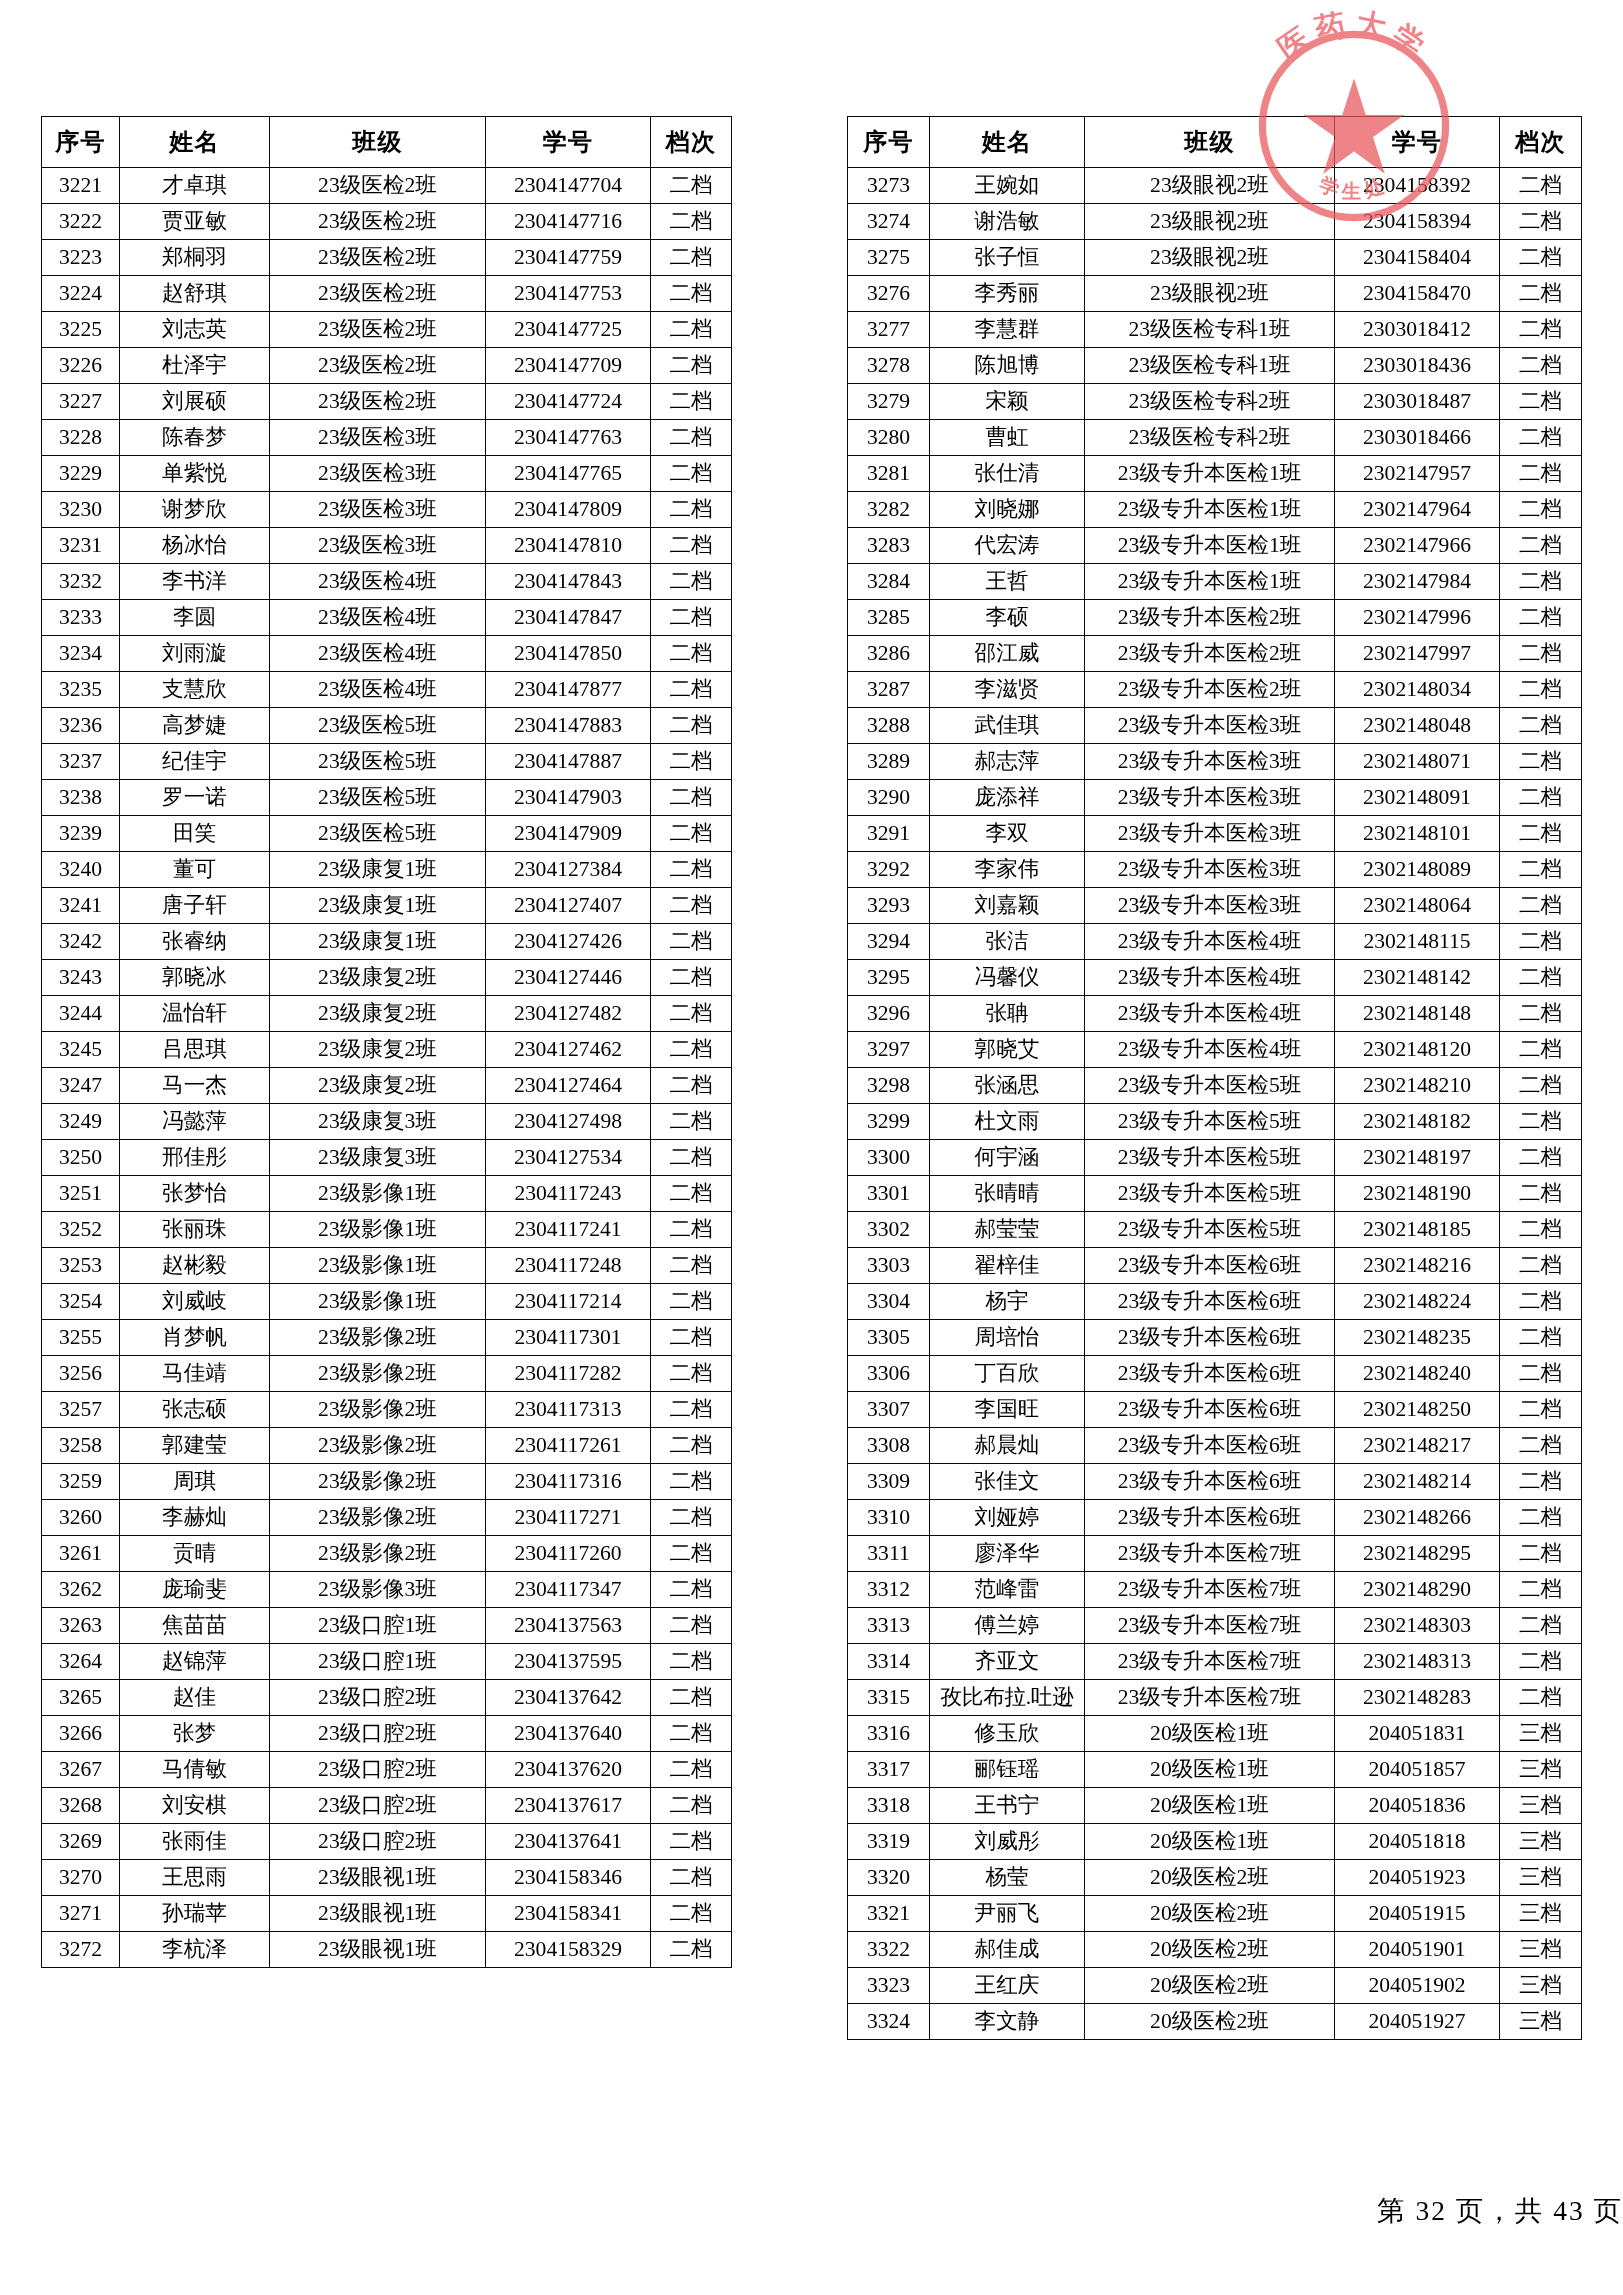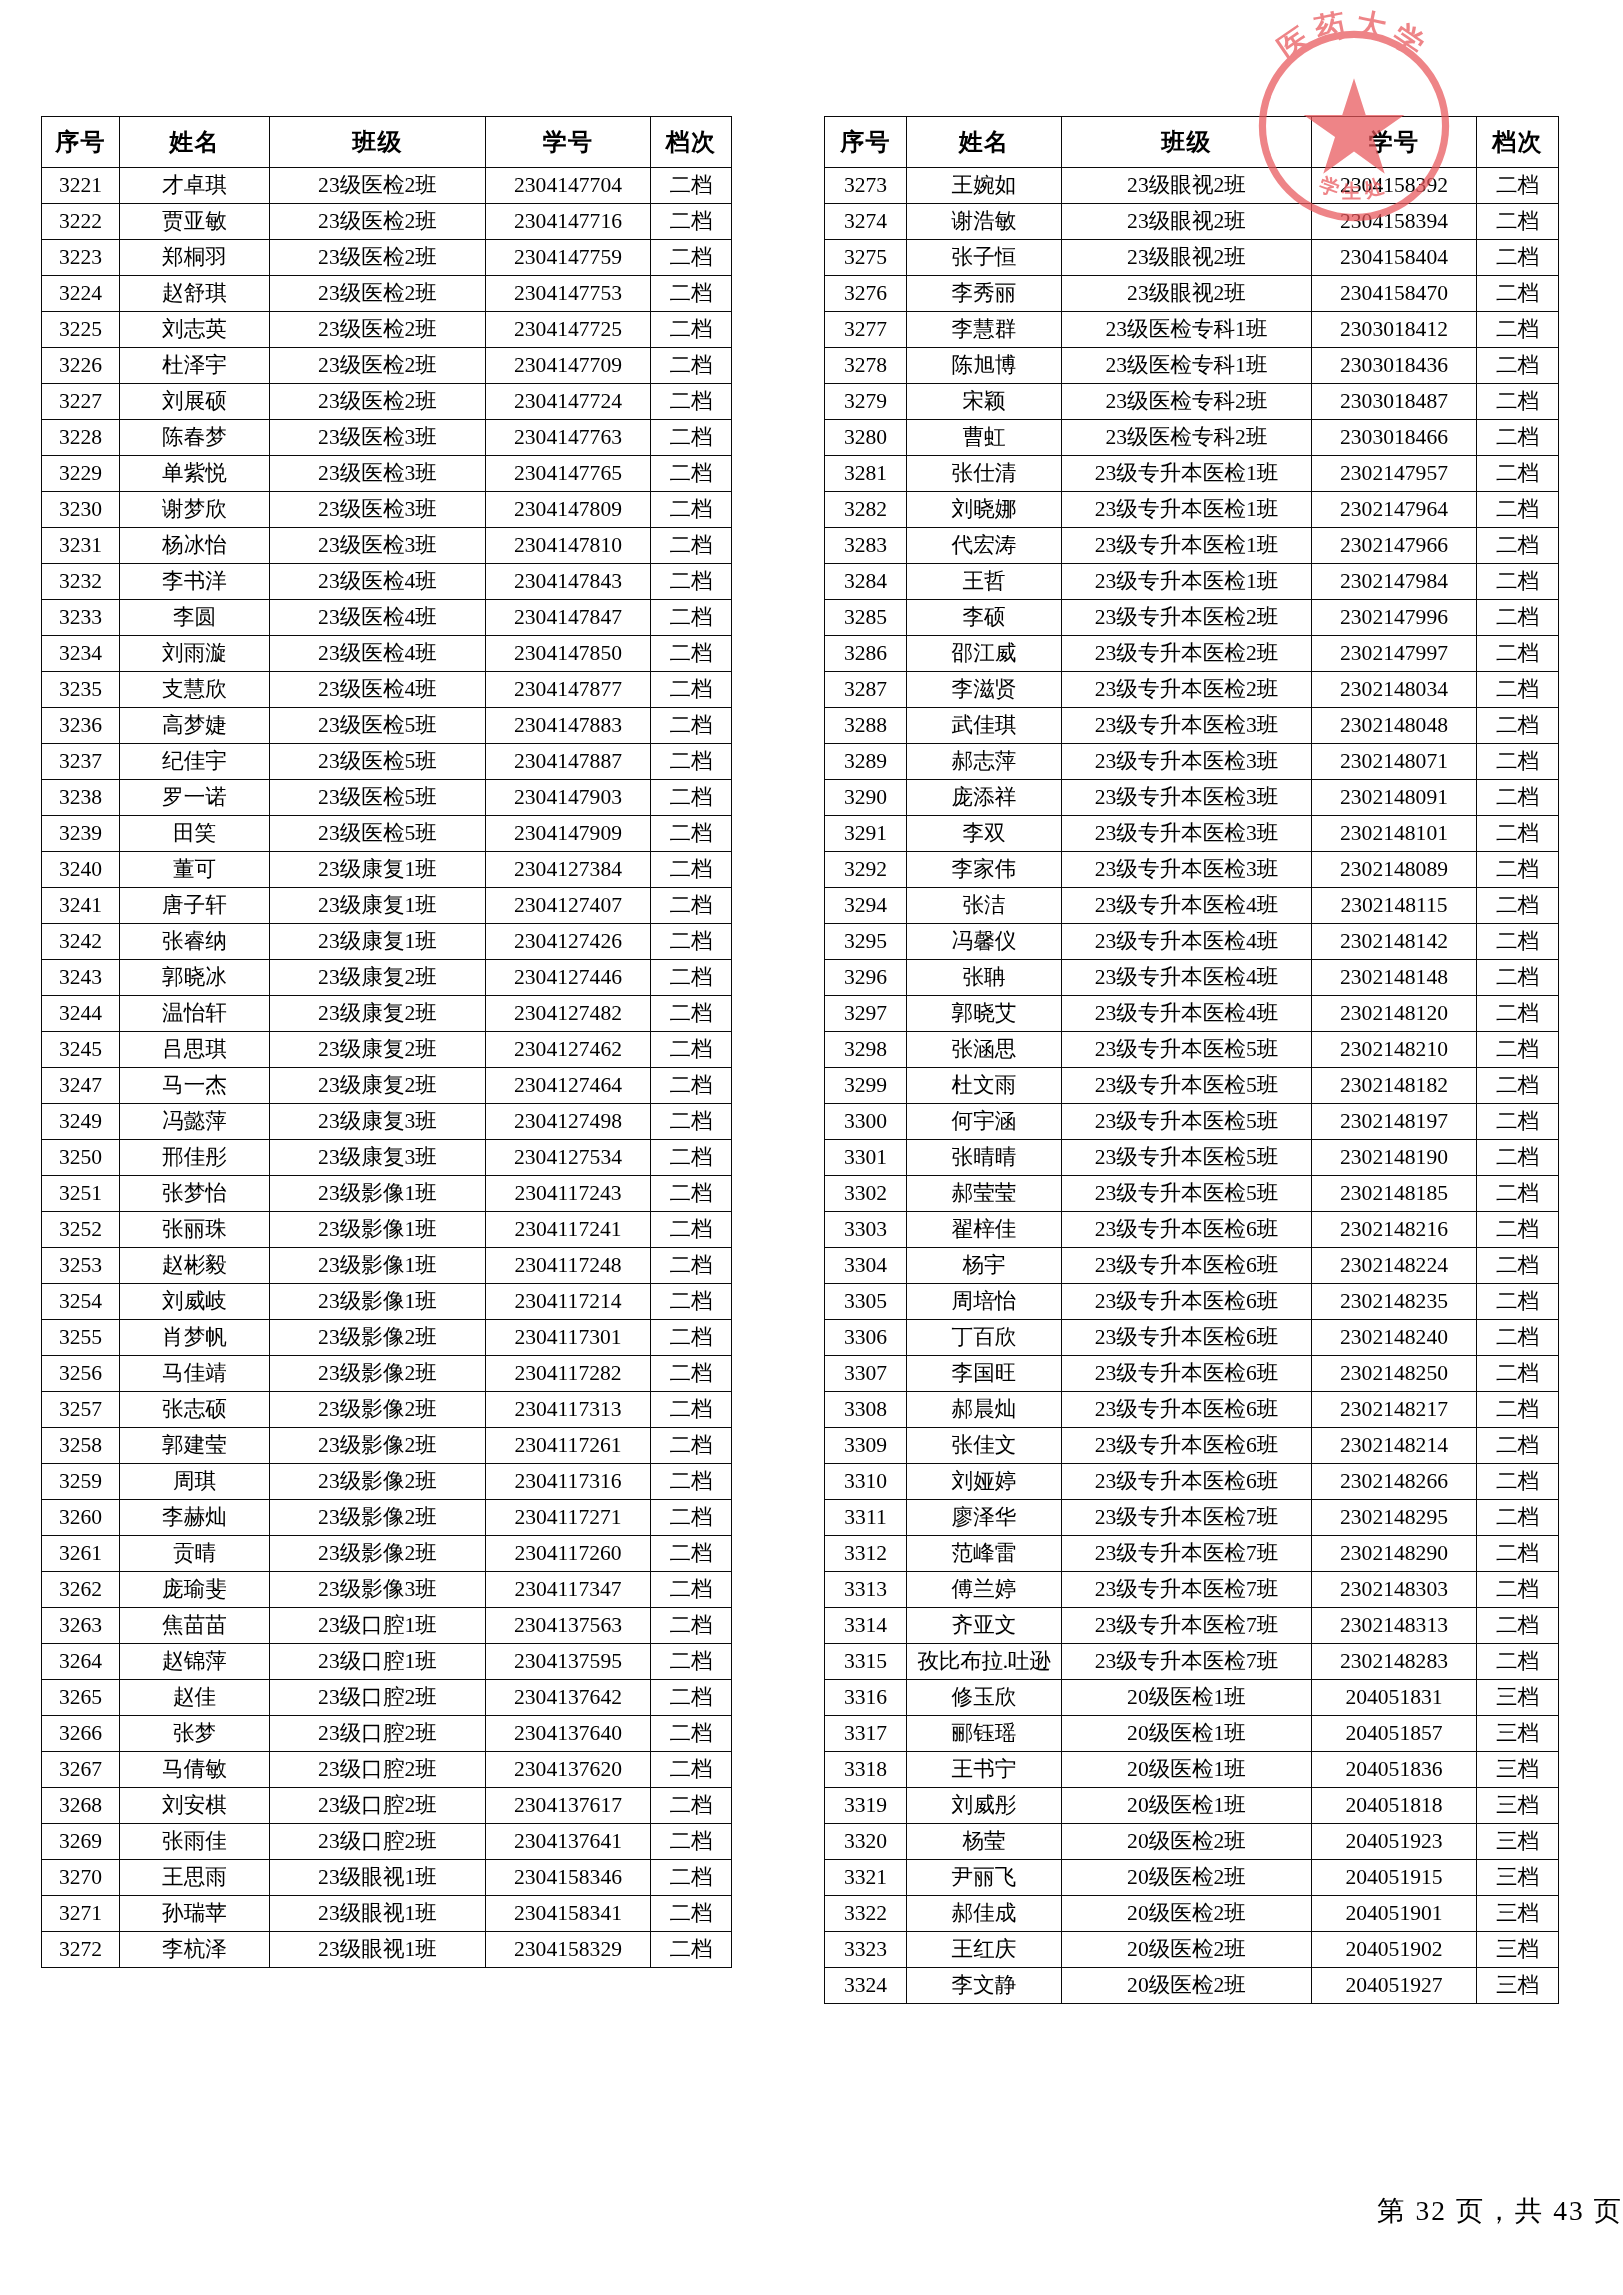--- a/index.html
+++ b/index.html
@@ -37,21 +37,21 @@
 
   
   .tables-wrap {
     position: absolute;
     left: 0;
     top: 0;
     width: 1623px;
     height: 2126px;
     display: flex;
     justify-content: space-between;
-    padding: 116px 64px 0 41px;
+    padding: 116px 41px 0 41px;
     box-sizing: border-box;
     align-items: flex-start;
   }
 
   table.roster {
     border-collapse: collapse;
     table-layout: fixed;
     background: transparent;
   }
   table.roster.left  { width: 684px; }
@@ -642,20 +642,27 @@
             <td class="c-tier">二档</td>
           </tr>
           <tr>
             <td class="c-idx">3292</td>
             <td class="c-name">李家伟</td>
             <td class="c-class">23级专升本医检3班</td>
             <td class="c-sid">2302148089</td>
             <td class="c-tier">二档</td>
           </tr>
           <tr>
+            <td class="c-idx">3293</td>
+            <td class="c-name">刘嘉颖</td>
+            <td class="c-class">23级专升本医检3班</td>
+            <td class="c-sid">2302148064</td>
+            <td class="c-tier">二档</td>
+          </tr>
+          <tr>
             <td class="c-idx">3294</td>
             <td class="c-name">张洁</td>
             <td class="c-class">23级专升本医检4班</td>
             <td class="c-sid">2302148115</td>
             <td class="c-tier">二档</td>
           </tr>
           <tr>
             <td class="c-idx">3295</td>
             <td class="c-name">冯馨仪</td>
             <td class="c-class">23级专升本医检4班</td>

